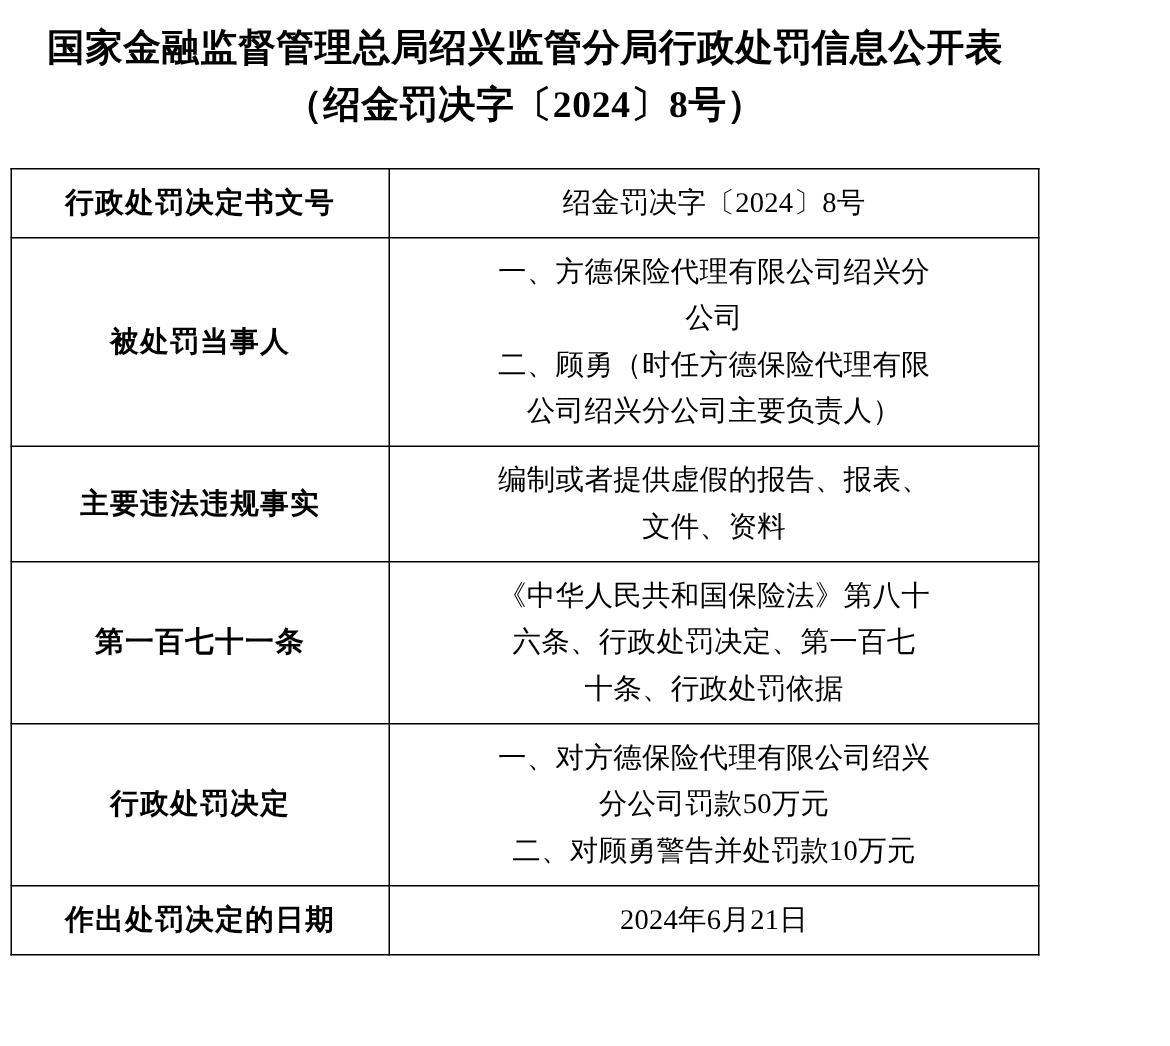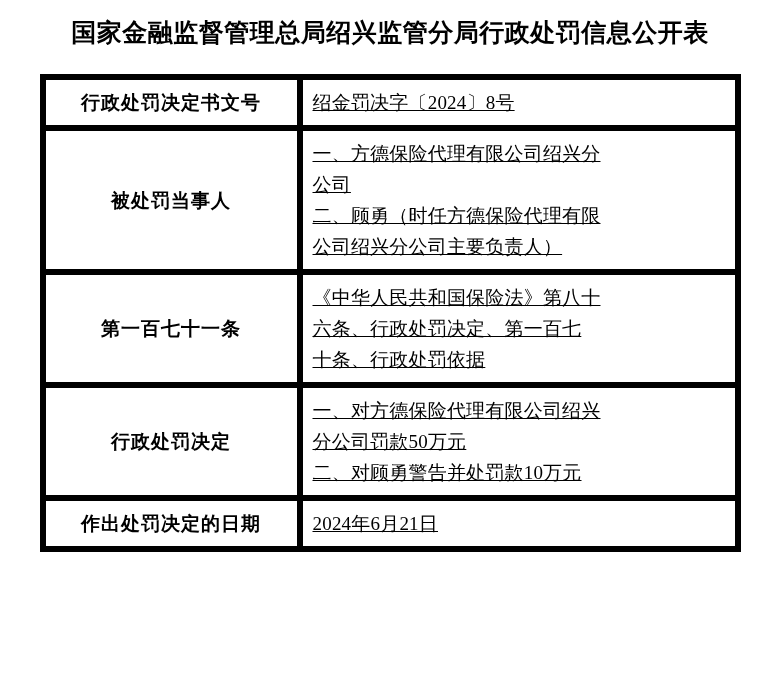--- a/index.html
+++ b/index.html
@@ -8,21 +8,21 @@
     background: #ffffff;
   }
   body {
     width: 780px;
     height: 697px;
     font-family: "Liberation Serif", "DejaVu Serif", serif;
     color: #000000;
     overflow: hidden;
   }
   .page {
-    width: 780px;
+    width: 700px;
     height: 697px;
     position: relative;
     box-sizing: border-box;
   }
   .doc-title {
     text-align: center;
     font-weight: bold;
     font-size: 25px;
     line-height: 38px;
     letter-spacing: 0.5px;
@@ -31,55 +31,55 @@
   .doc-title .line2 {
     display: block;
   }
   table.penalty {
     border-collapse: collapse;
     margin: 22px auto 0 auto;
     width: 643px;
     table-layout: fixed;
   }
   table.penalty td {
-    border: 6px solid #000000;
+    border: 1px solid #000000;
     vertical-align: middle;
     font-size: 19px;
     line-height: 31px;
     padding: 7px 10px;
   }
   td.label {
     width: 231px;
     text-align: center;
     font-weight: bold;
     letter-spacing: 1px;
   }
   td.value {
     width: 412px;
-    text-align: left;
+    text-align: center;
     letter-spacing: 0.2px;
-    text-decoration: underline;
   }
   .val-line {
     display: block;
   }
   .indent {
     display: block;
   }
   .label-two-line span {
     display: block;
   }
 </style>
 </head>
 <body>
 
 <div class="page">
 
   <div class="doc-title">
     <span class="line1">国家金融监督管理总局绍兴监管分局行政处罚信息公开表</span>
+    <span class="line2">（绍金罚决字〔2024〕8号）</span>
   </div>
 
   <table class="penalty">
     <tbody>
 
       <tr>
         <td class="label">
           <span class="indent">行政处罚决定书文号</span>
         </td>
         <td class="value">
@@ -92,20 +92,29 @@
           <span class="indent">被处罚当事人</span>
         </td>
         <td class="value">
           <span class="val-line">一、方德保险代理有限公司绍兴分</span>
           <span class="val-line">公司</span>
           <span class="val-line">二、顾勇（时任方德保险代理有限</span>
           <span class="val-line">公司绍兴分公司主要负责人）</span>
         </td>
       </tr>
 
+      <tr>
+        <td class="label">
+          <span class="indent">主要违法违规事实</span>
+        </td>
+        <td class="value">
+          <span class="val-line">编制或者提供虚假的报告、报表、</span>
+          <span class="val-line">文件、资料</span>
+        </td>
+      </tr>
 
       <tr>
         <td class="label">
           <span class="indent">第一百七十一条</span>
         </td>
         <td class="value">
           <span class="val-line">《中华人民共和国保险法》第八十</span>
           <span class="val-line">六条、行政处罚决定、第一百七</span>
           <span class="val-line">十条、行政处罚依据</span>
         </td>

